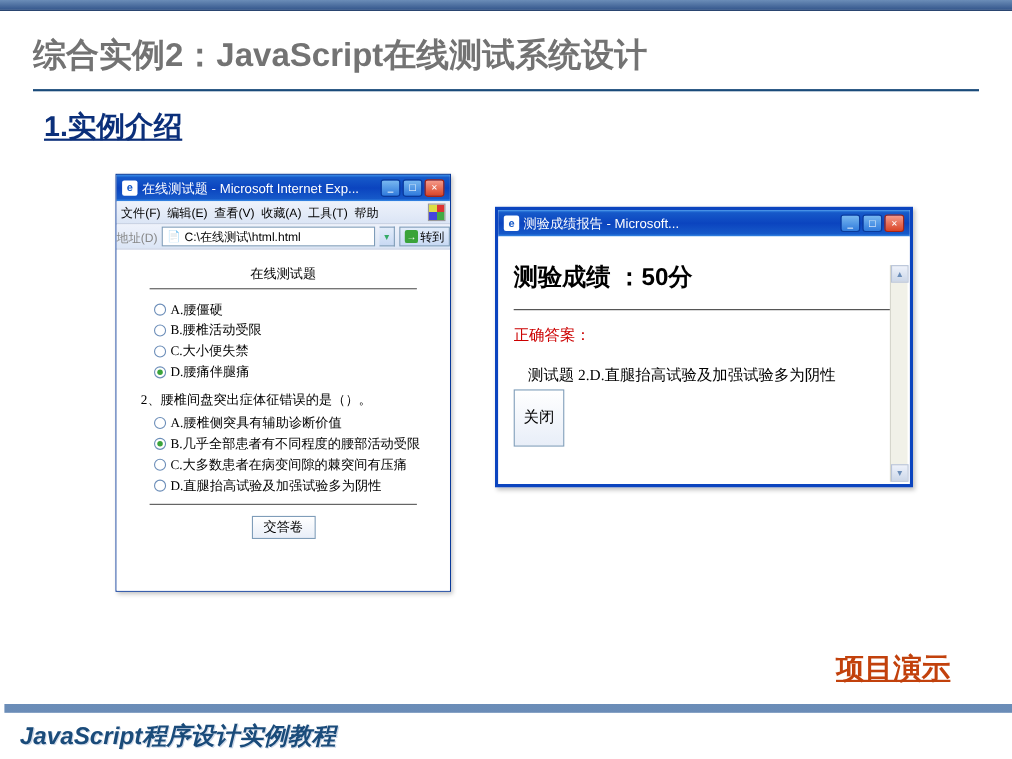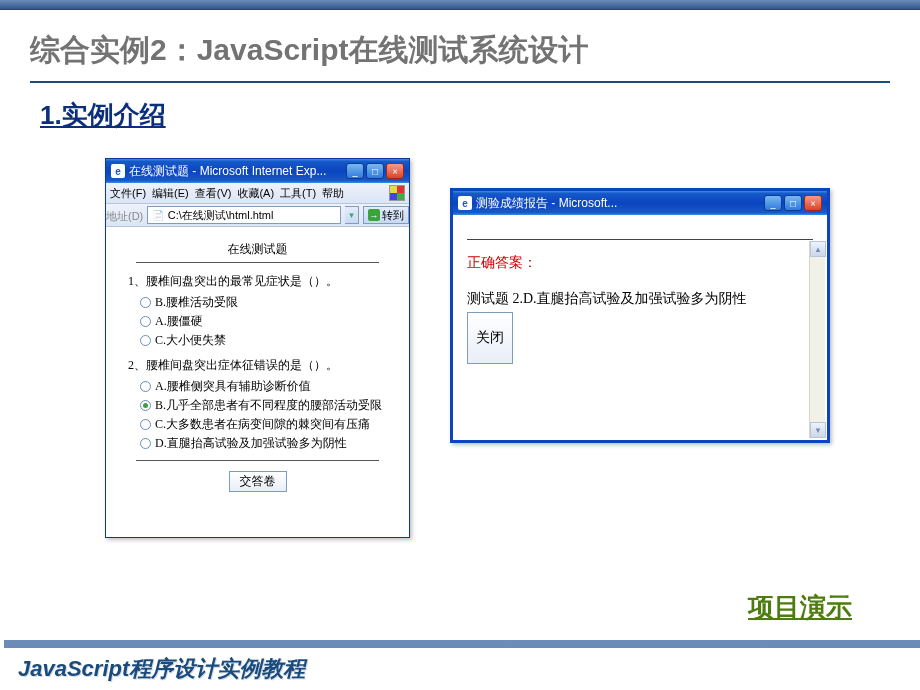--- a/index.html
+++ b/index.html
@@ -188,21 +188,21 @@
       padding: 16px 14px 20px;
       background: #fff;
       font-family: SimSun, serif;
       font-size: 14px;
       min-height: 225px;
       position: relative;
     }
     .score-line { font-size: 22px; font-weight: bold; margin: 6px 0 14px; font-family: SimHei, sans-serif; }
     .res-hr { border: none; border-top: 1px solid #444; margin: 8px 0 14px; }
     .correct-lbl { color: #c00; font-size: 14px; margin-bottom: 18px; }
-    .answer-line { font-size: 14px; margin-bottom: 4px; }
+    .answer-line { font-size: 14px; margin-bottom: 4px; margin-left: 13px; }
     .close-btn {
       display: inline-block;
       border: 1px solid #7f9db9;
       background: linear-gradient(to bottom, #fff, #e8eef8);
       padding: 16px 8px;
       font-size: 14px;
       font-family: SimSun;
     }
     .result-scroll {
       position: absolute;
@@ -216,25 +216,25 @@
       background: linear-gradient(to bottom, #eef2fb, #ccd7e8);
       border: 1px solid #b8c4da;
       display: flex; align-items: center; justify-content: center;
       font-size: 9px; color: #6b8db8;
     }
     .scroll-up { top: 0; }
     .scroll-down { bottom: 0; }
 
     .demo-link {
       position: absolute;
-      right: 68px;
+      right: 56px;
       bottom: 65px;
       font-size: 26px;
       font-weight: bold;
-      color: #4d7c0f;
+      color: #c2410c;
       text-decoration: underline;
     }
 
     .footer {
       position: absolute;
       left: 4px; bottom: 0;
       width: 100%;
       border-top: 8px solid;
       border-image: linear-gradient(to bottom, #6b8db8, #34568b) 1;
       padding: 6px 14px 6px;
@@ -289,33 +289,36 @@
       <div class="addr-dd">▾</div>
       <div class="addr-go">
         <span class="go-icon">→</span>
         <span>转到</span>
       </div>
     </div>
     <div class="ie-content">
       <div class="quiz-title">在线测试题</div>
       <hr class="quiz-hr">
 
-      <div class="question">1、腰椎间盘突出的最常见症状是（）。</div>
       <div class="options">
         <div class="opt-row">
             <span class="radio"></span>
+            <span>A.腰僵硬</span>
+          </div>
+        <div class="opt-row">
+            <span class="radio"></span>
             <span>B.腰椎活动受限</span>
           </div>
         <div class="opt-row">
             <span class="radio"></span>
-            <span>A.腰僵硬</span>
-          </div>
-        <div class="opt-row">
-            <span class="radio"></span>
             <span>C.大小便失禁</span>
+          </div>
+        <div class="opt-row">
+            <span class="radio checked"></span>
+            <span>D.腰痛伴腿痛</span>
           </div>
       </div>
 
       <div class="question">2、腰椎间盘突出症体征错误的是（）。</div>
       <div class="options">
         <div class="opt-row">
             <span class="radio"></span>
             <span>A.腰椎侧突具有辅助诊断价值</span>
           </div>
         <div class="opt-row">
@@ -343,20 +346,23 @@
     <div class="xp-titlebar">
       <span class="xp-ie-icon">e</span>
       <span class="xp-title-text">测验成绩报告 - Microsoft...</span>
       <div class="xp-ctrl-btns">
         <div class="xp-ctrl min">_</div>
         <div class="xp-ctrl max">□</div>
         <div class="xp-ctrl close">×</div>
       </div>
     </div>
     <div class="result-content">
+      <div class="score-line">
+        <span>测验成绩 ：</span><span>50分</span>
+      </div>
       <hr class="res-hr">
       <div class="correct-lbl">正确答案：</div>
       <div class="answer-line">测试题  2.D.直腿抬高试验及加强试验多为阴性</div>
       <span class="close-btn">关闭</span>
 
       <div class="result-scroll">
         <div class="scroll-up">▴</div>
         <div class="scroll-down">▾</div>
       </div>
     </div>

